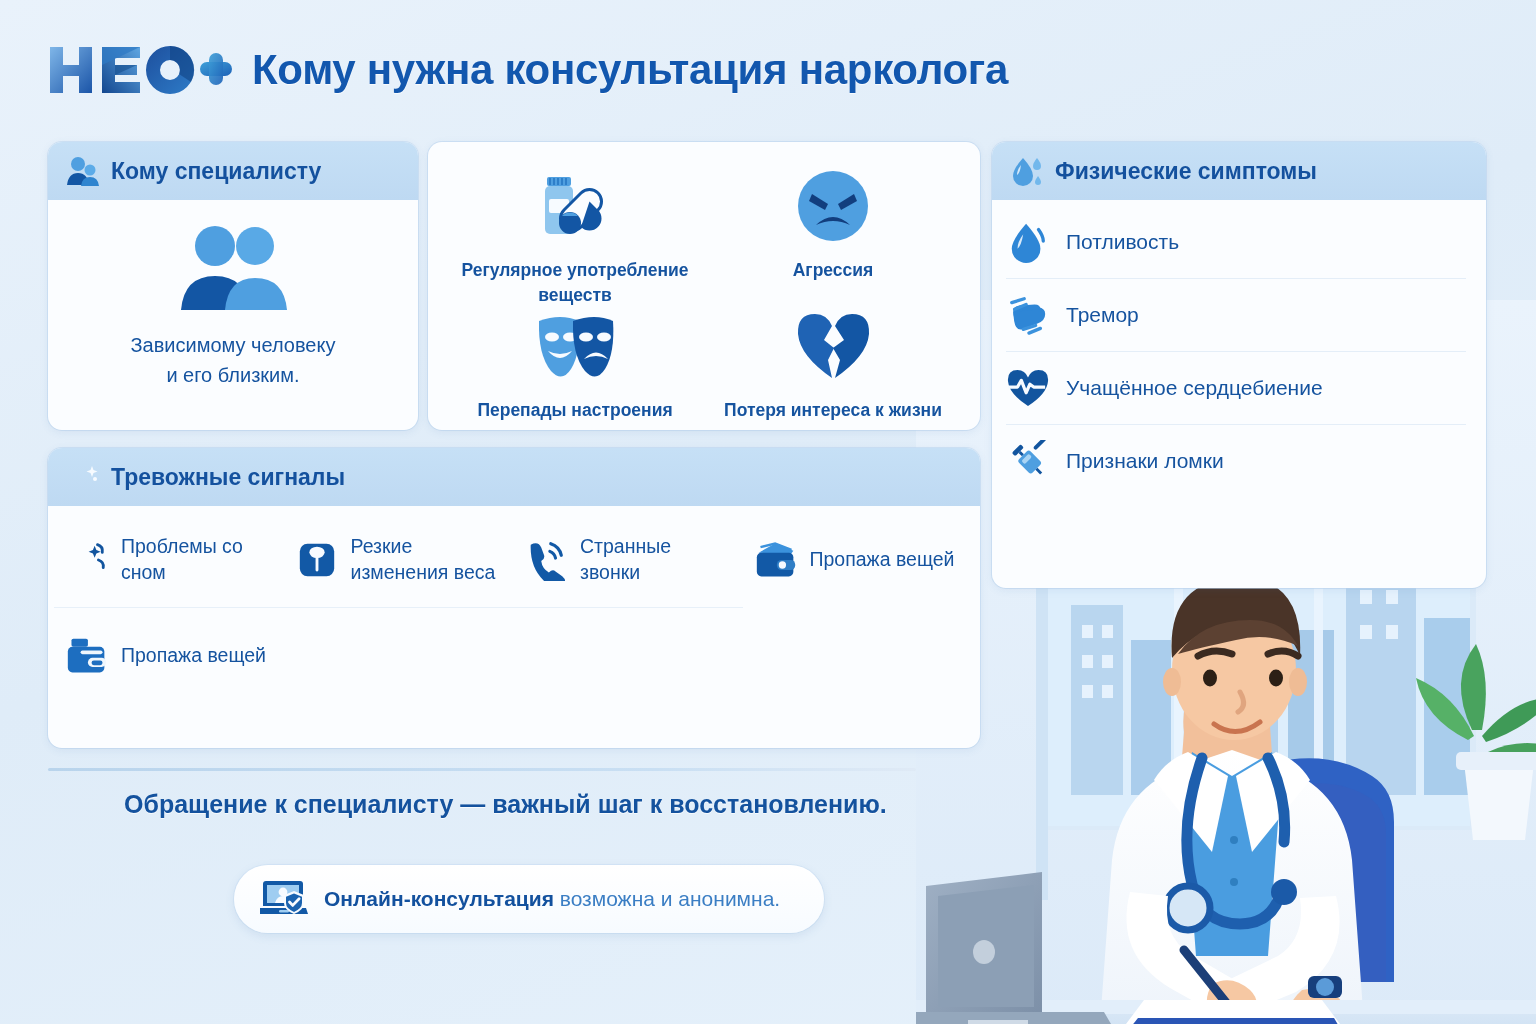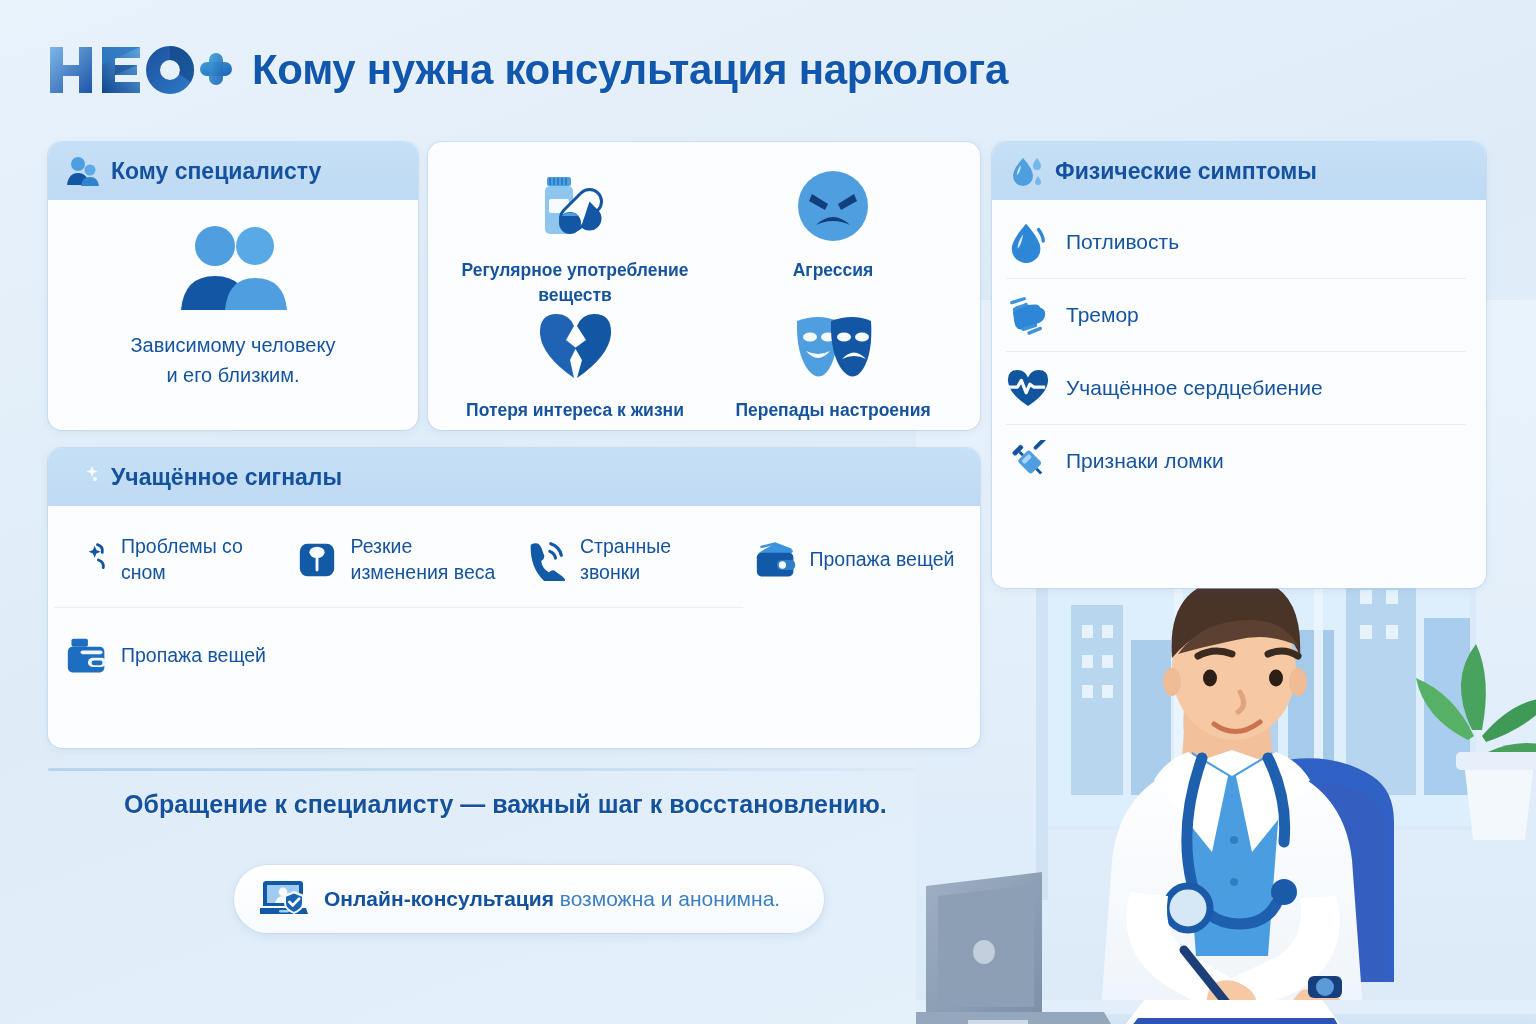--- a/index.html
+++ b/index.html
@@ -371,44 +371,44 @@
             <path d="M16 25 l16 10 l-3 6 l-16 -9 z" fill="#123e7e"></path>
             <path d="M58 25 l-16 10 l3 6 l16 -9 z" fill="#123e7e"></path>
             <path d="M20 56 q17 -16 34 0 q-17 -8 -34 0 z" fill="#123e7e"></path>
           </svg>
         </div>
         <div class="sign-label">Агрессия</div>
       </div>
 
       <div class="sign-cell">
         <div class="sign-icon">
-          <svg viewBox="0 0 78 72" width="78" height="72">
-            <path d="M38 68 q-32 -22 -34 -44 q-1 -20 17 -20 q12 0 17 12 l-8 14 l10 8 l-6 12 z" fill="#1f63b4"></path>
-            <path d="M41 68 q32 -22 34 -44 q1 -20 -17 -20 q-12 0 -17 12 l9 14 l-11 8 l7 12 z" fill="#1356a4"></path>
-          </svg>
-        </div>
-        <div class="sign-label">Потеря интереса к жизни</div>
-      </div>
-
-      <div class="sign-cell">
-        <div class="sign-icon">
           <svg viewBox="0 0 84 74" width="84" height="74">
             <path d="M6 12 q22 -8 40 0 q2 32 -8 48 q-9 14 -20 2 q-13 -16 -12 -50 z" fill="#4f9fe0"></path>
             <ellipse cx="19" cy="28" rx="7" ry="4.5" fill="#f7fbff"></ellipse>
             <ellipse cx="37" cy="28" rx="7" ry="4.5" fill="#f7fbff"></ellipse>
             <path d="M15 42 q12 14 24 0 q-12 6 -24 0 z" fill="#f7fbff"></path>
             <path d="M40 12 q22 -8 40 0 q2 32 -8 48 q-9 14 -20 2 q-13 -16 -12 -50 z" fill="#1356a4"></path>
             <ellipse cx="53" cy="28" rx="7" ry="4.5" fill="#f7fbff"></ellipse>
             <ellipse cx="71" cy="28" rx="7" ry="4.5" fill="#f7fbff"></ellipse>
             <path d="M51 50 q12 -13 24 0 q-12 -6 -24 0 z" fill="#f7fbff"></path>
           </svg>
         </div>
         <div class="sign-label">Перепады настроения</div>
       </div>
 
+      <div class="sign-cell">
+        <div class="sign-icon">
+          <svg viewBox="0 0 78 72" width="78" height="72">
+            <path d="M38 68 q-32 -22 -34 -44 q-1 -20 17 -20 q12 0 17 12 l-8 14 l10 8 l-6 12 z" fill="#1f63b4"></path>
+            <path d="M41 68 q32 -22 34 -44 q1 -20 -17 -20 q-12 0 -17 12 l9 14 l-11 8 l7 12 z" fill="#1356a4"></path>
+          </svg>
+        </div>
+        <div class="sign-label">Потеря интереса к жизни</div>
+      </div>
+
     </div>
   </div>
 </div>
 
 <div class="card" id="card-physical">
   <div class="card-head">
     <svg class="card-head-icon" viewBox="0 0 34 34">
       <path d="M13 4 q10 11 10 18 a10 10 0 0 1 -20 0 q0 -7 10 -18 z" fill="#4f9fe0"></path>
       <path d="M7 21 q0 -5 4 -10 q-1 8 -4 10 z" fill="#f7fbff" opacity="0.8"></path>
       <path d="M27 4 q4 5 4 8 a4 4 0 0 1 -8 0 q0 -3 4 -8 z" fill="#72b8ec"></path>
@@ -474,21 +474,21 @@
   </div>
 </div>
 
 <div class="card" id="card-warnings">
   <div class="card-head">
     <svg class="card-head-icon" viewBox="0 0 34 34">
       <path d="M19 3 a14 14 0 1 0 0 28 a11 11 0 0 1 0 -28 z" fill="#1356a4"></path>
       <path d="M26 6 l1.5 4 l4 1.5 l-4 1.5 l-1.5 4 l-1.5 -4 l-4 -1.5 l4 -1.5 z" fill="#f7fbff"></path>
       <circle cx="29" cy="19" r="2" fill="#f7fbff"></circle>
     </svg>
-    <div class="card-head-title">Учащённое сигналы</div>
+    <div class="card-head-title">Тревожные сигналы</div>
   </div>
   <div class="warn-grid">
 
     <div class="warn-cell rowtop">
       <div class="warn-icon">
         <svg viewBox="0 0 44 44" width="42" height="42">
           <path d="M24 3 a19 19 0 1 0 0 38 a15 15 0 0 1 0 -38 z" fill="#3b92dd"></path>
           <path d="M30 7 l1.8 4.5 l4.5 1.8 l-4.5 1.8 l-1.8 4.5 l-1.8 -4.5 l-4.5 -1.8 l4.5 -1.8 z" fill="#12559f"></path>
           <path d="M33 6 q6 2 5 8" stroke="#12559f" stroke-width="3" fill="none" stroke-linecap="round"></path>
           <path d="M34 22 q6 2 5 8" stroke="#12559f" stroke-width="3" fill="none" stroke-linecap="round"></path>

